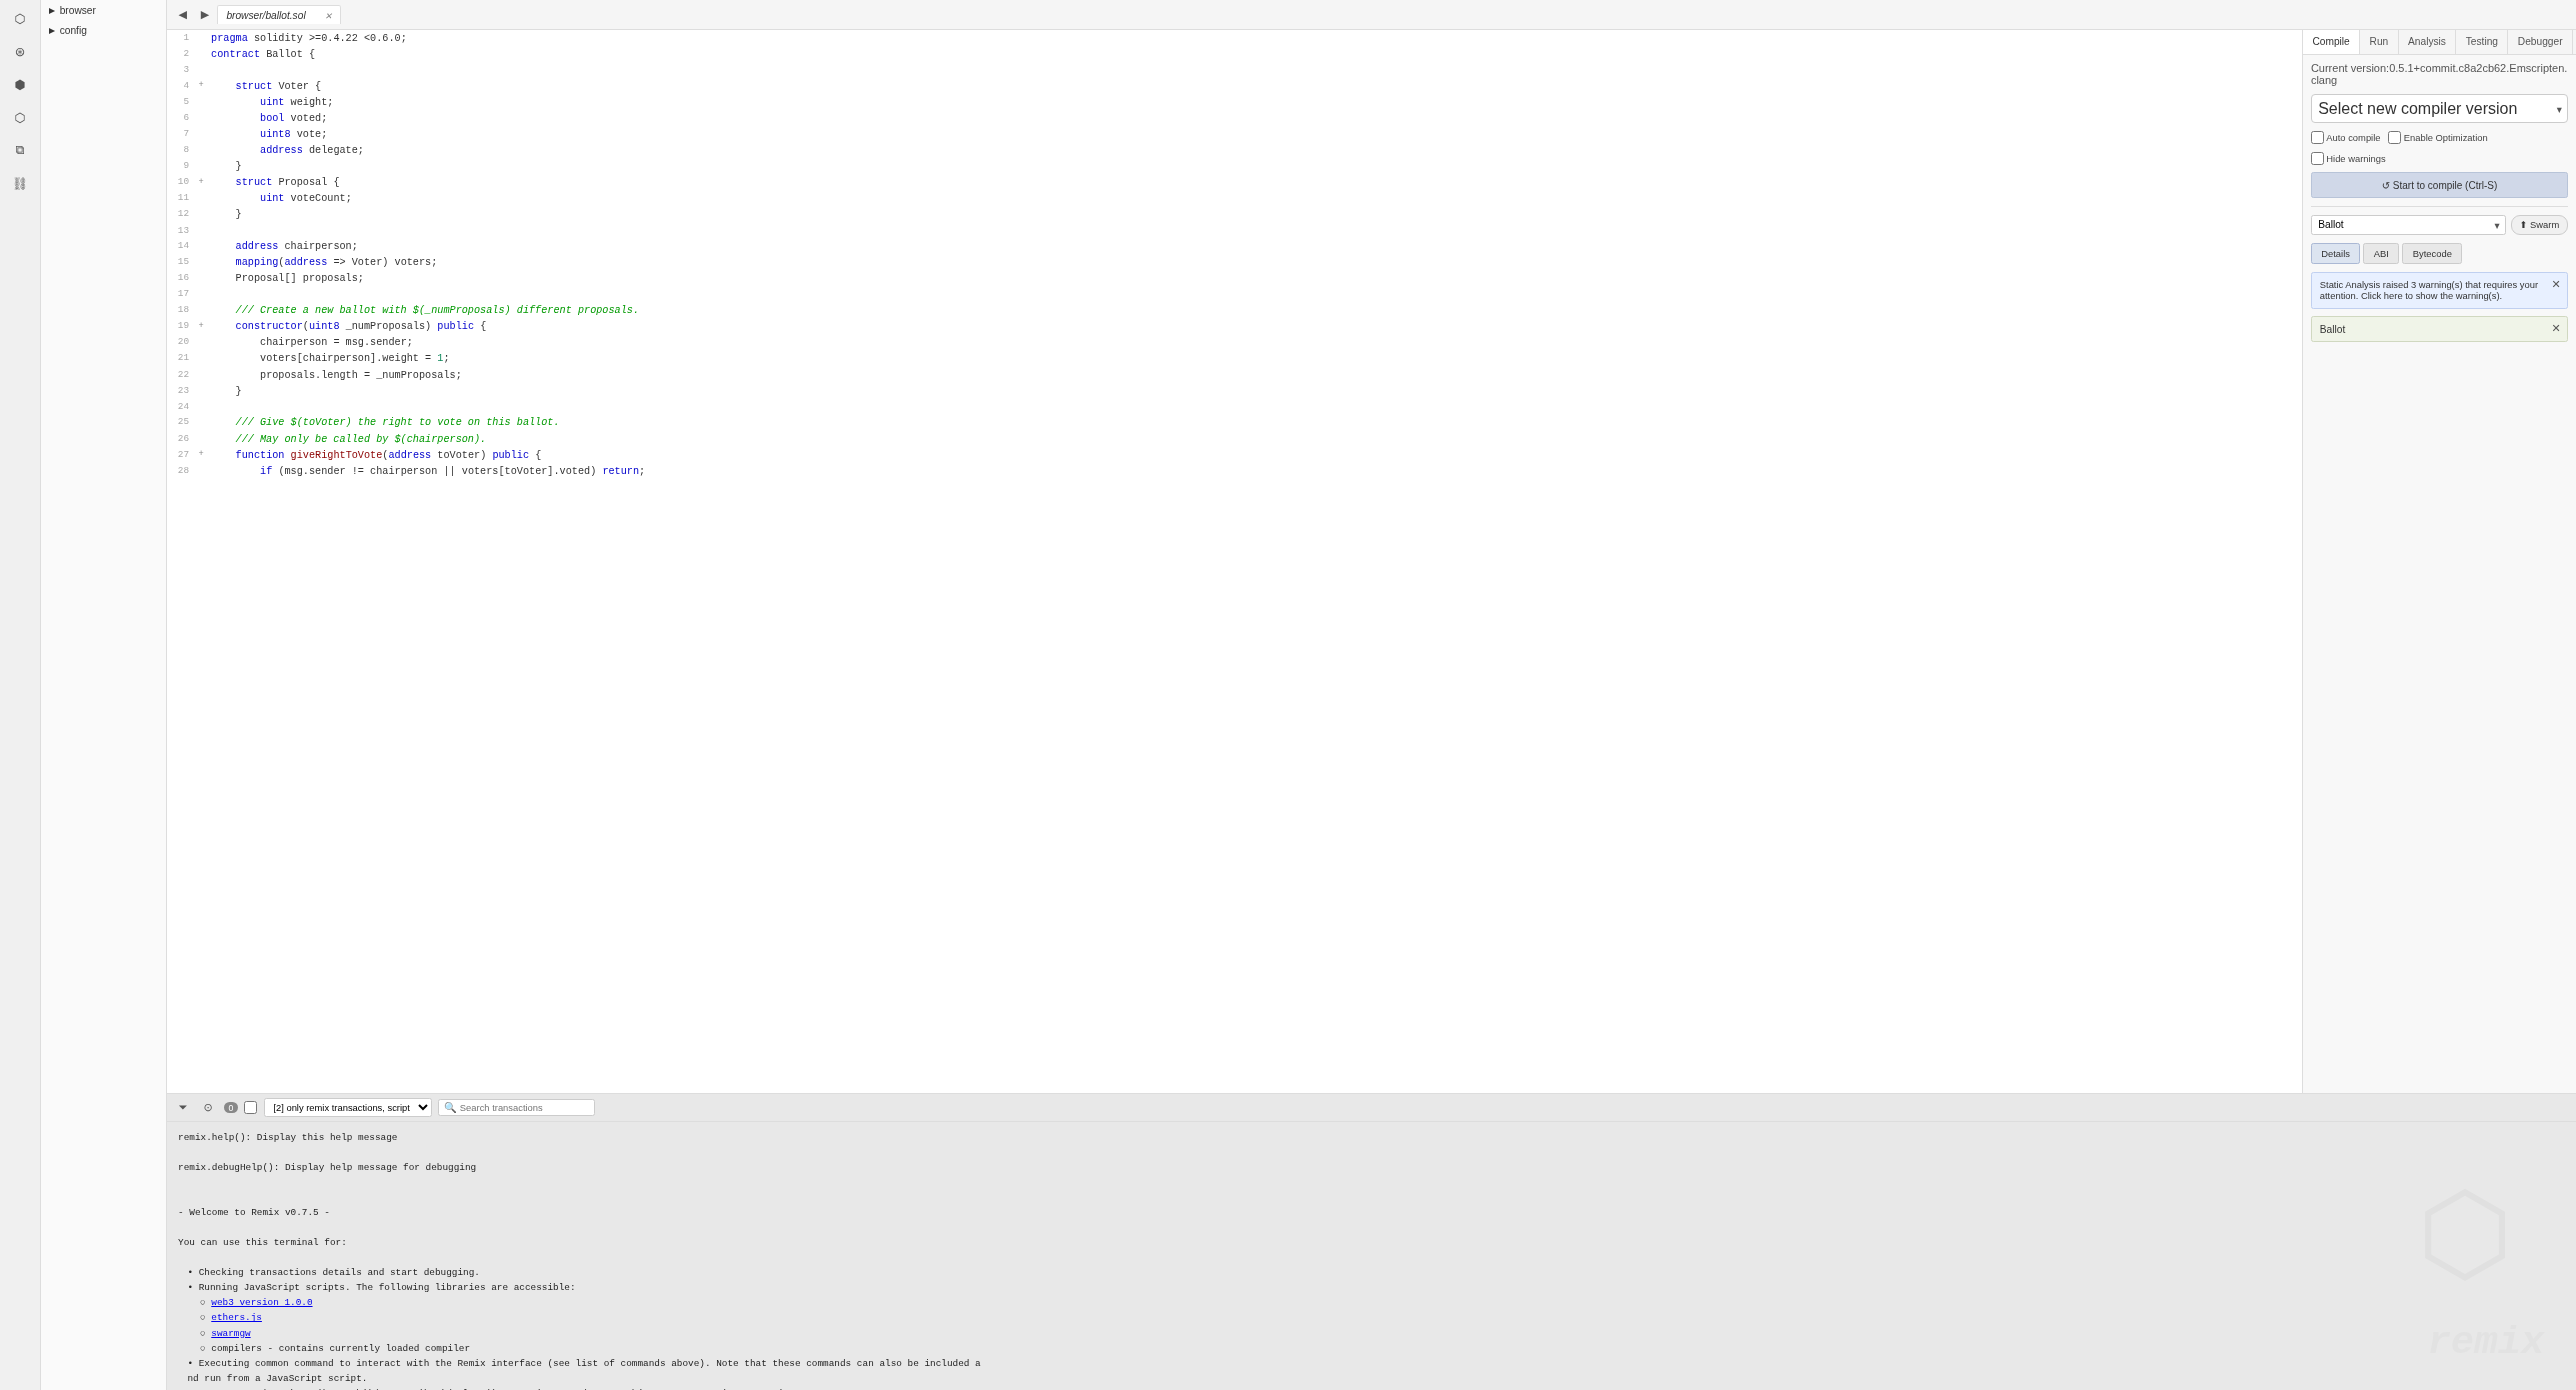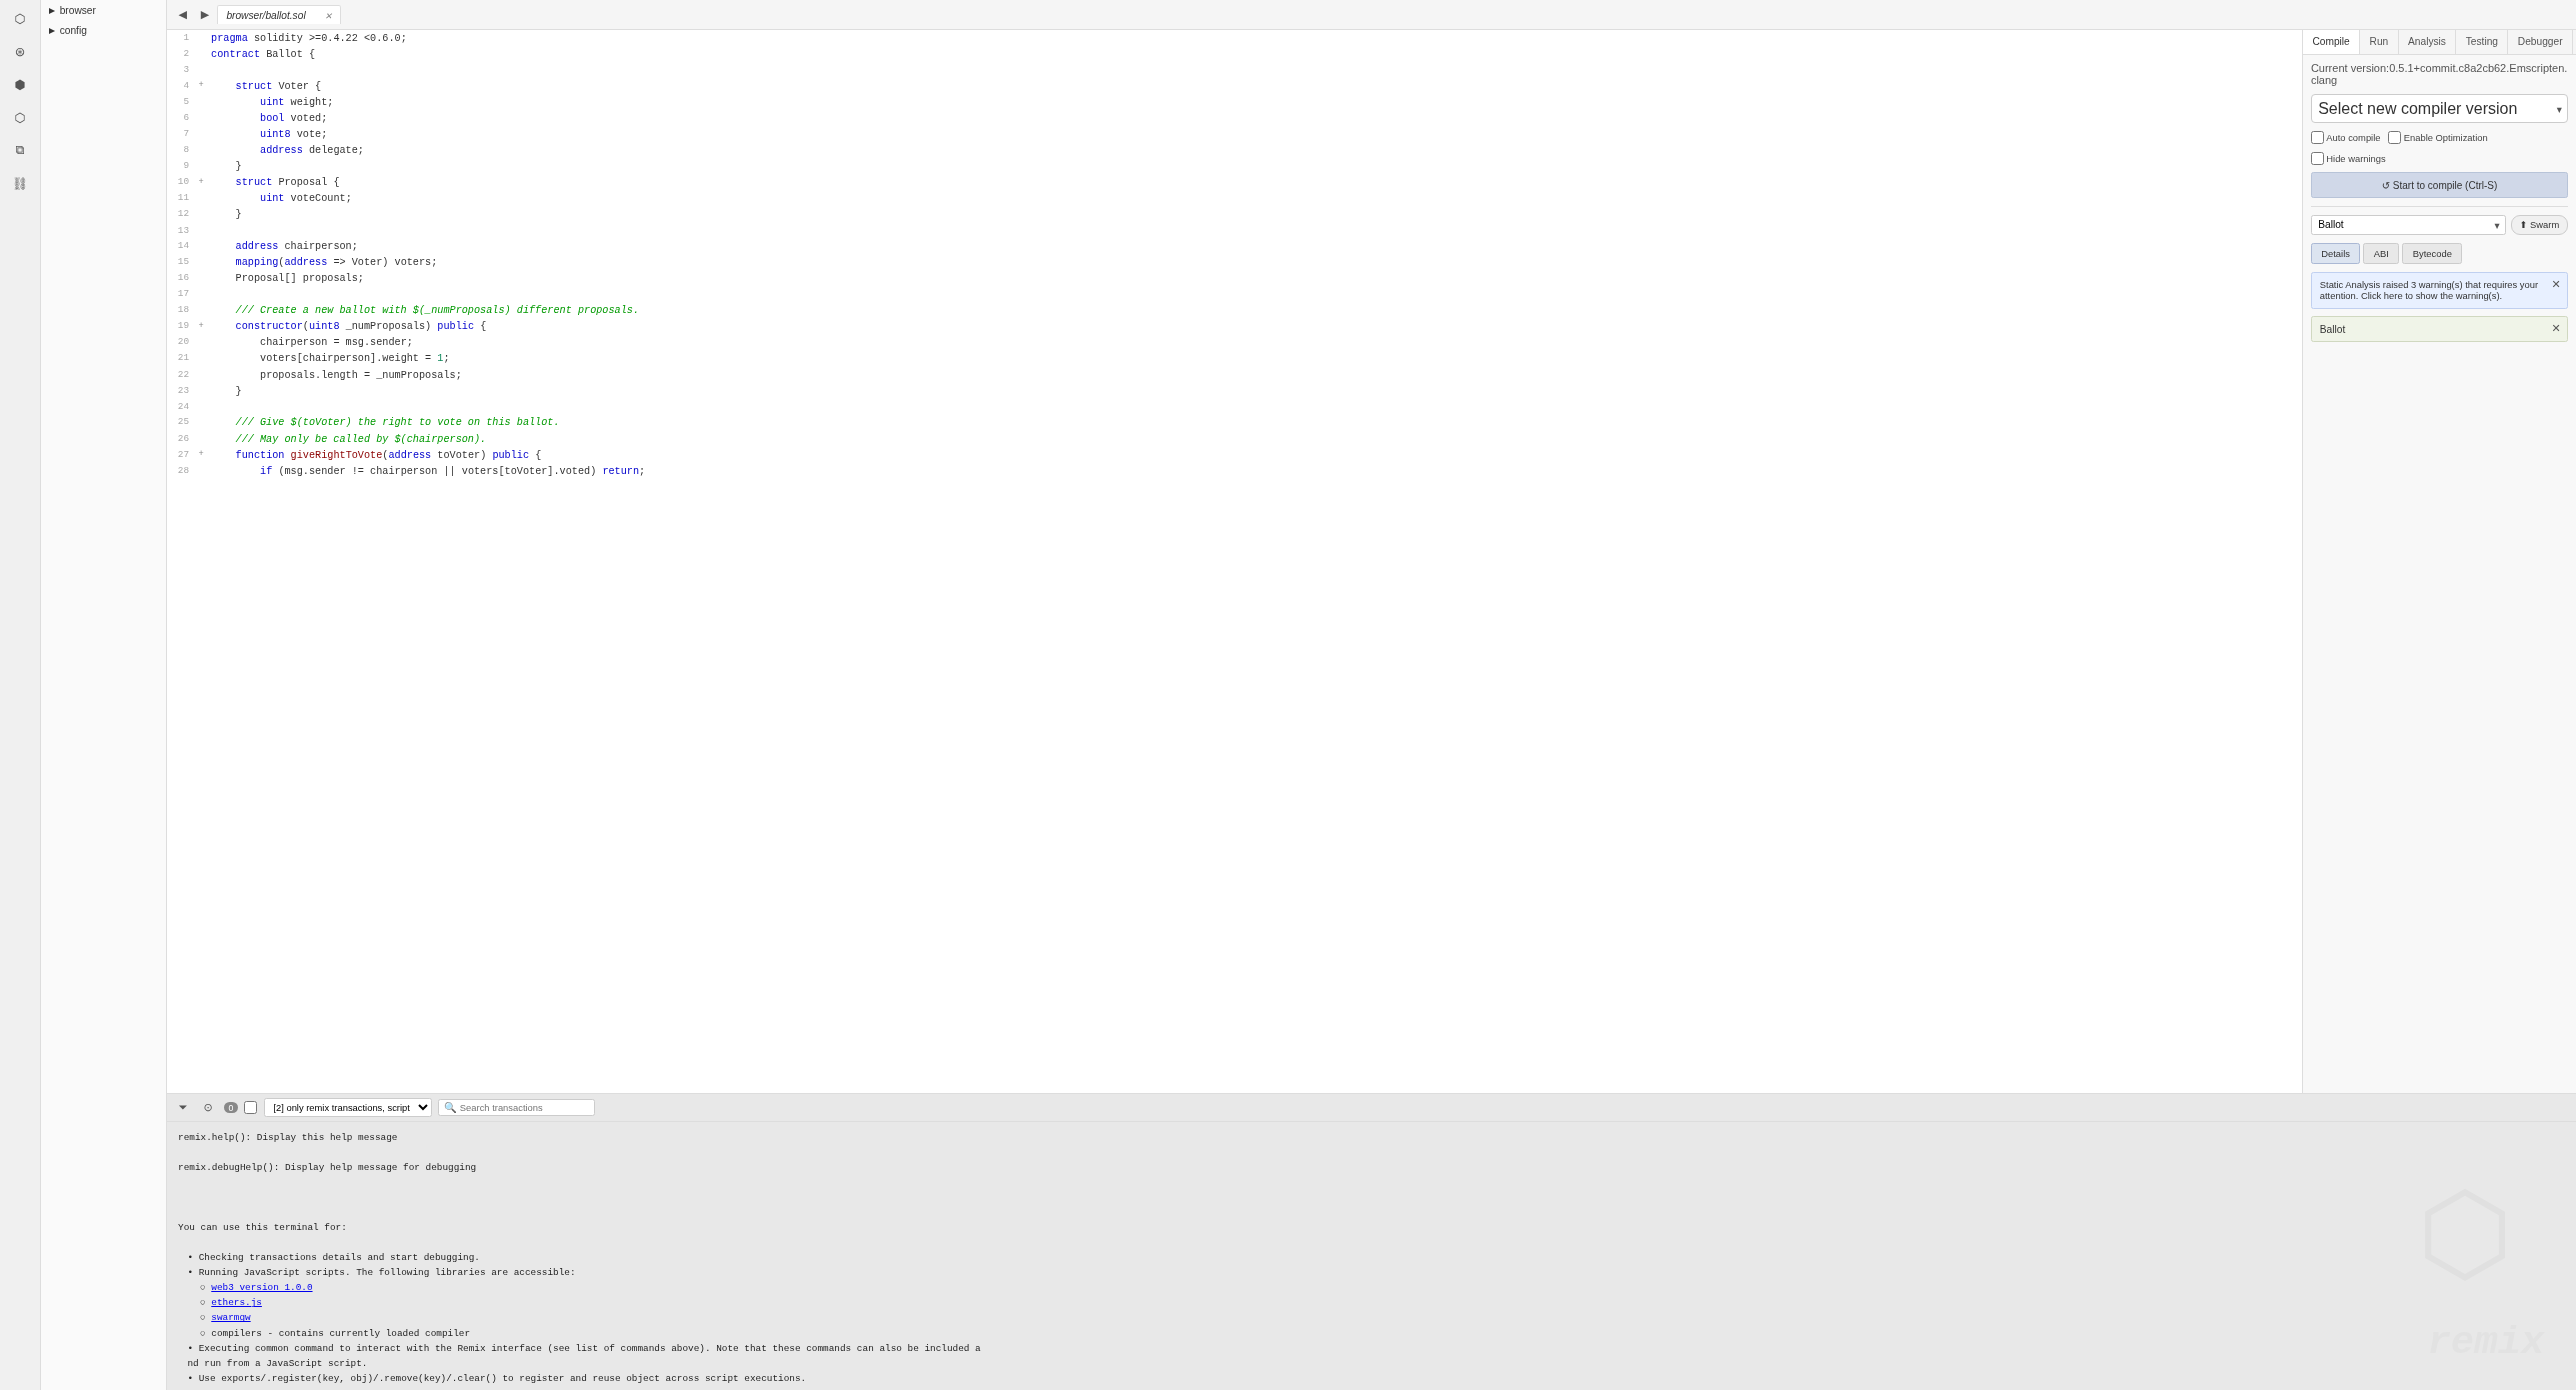--- a/index.html
+++ b/index.html
@@ -726,20 +726,21 @@
 
     <div id="terminal">
       <div class="eth-watermark">⬡</div>
       <div class="remix-watermark">remix</div>
 
       <div class="terminal-line">remix.help(): Display this help message</div>
       <div class="terminal-line">&nbsp;</div>
       <div class="terminal-line">remix.debugHelp(): Display help message for debugging</div>
       <div class="terminal-line">&nbsp;</div>
       <div class="terminal-line">&nbsp;</div>
+      <div class="terminal-line">- Welcome to Remix v0.7.5 -</div>
       <div class="terminal-line">&nbsp;</div>
       <div class="terminal-line">You can use this terminal for:</div>
       <div class="terminal-line">&nbsp;</div>
       <div class="terminal-bullet terminal-line">• Checking transactions details and start debugging.</div>
       <div class="terminal-bullet terminal-line">• Running JavaScript scripts. The following libraries are accessible:</div>
       <div class="terminal-sub-bullet terminal-line">○ <a class="terminal-link" href="#">web3 version 1.0.0</a></div>
       <div class="terminal-sub-bullet terminal-line">○ <a class="terminal-link" href="#">ethers.js</a></div>
       <div class="terminal-sub-bullet terminal-line">○ <a class="terminal-link" href="#">swarmgw</a></div>
       <div class="terminal-sub-bullet terminal-line">○ compilers - contains currently loaded compiler</div>
       <div class="terminal-bullet terminal-line">• Executing common command to interact with the Remix interface (see list of commands above). Note that these commands can also be included a<br>nd run from a JavaScript script.</div>

